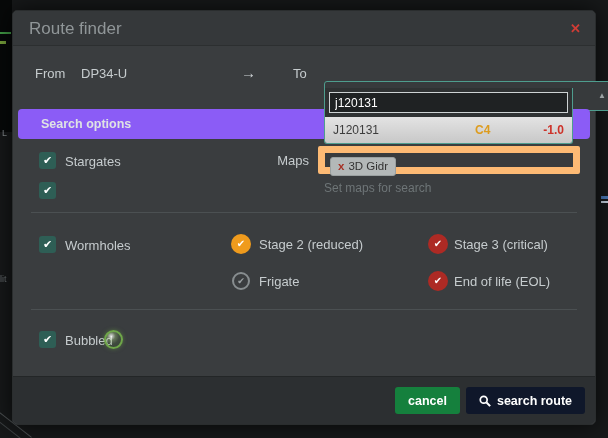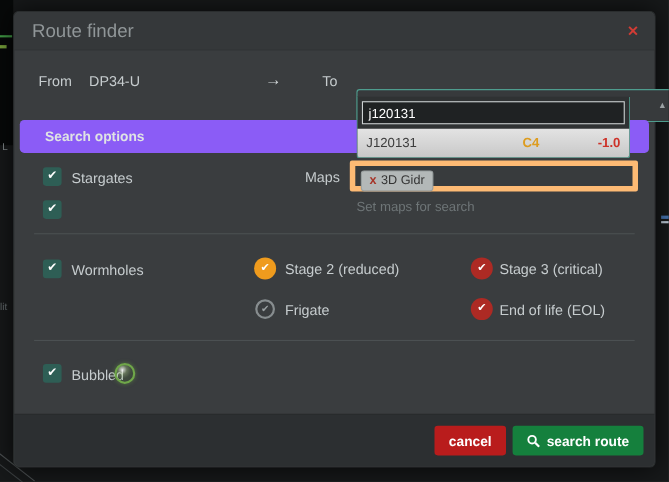--- a/index.html
+++ b/index.html
@@ -60,43 +60,43 @@
   .circle { position:absolute; width:20px; height:20px; border-radius:50%;
             display:flex; align-items:center; justify-content:center; cursor:pointer; }
   .circle .ck { color:#ffffff; font-size:10px; line-height:1; }
   .c-orange { background:#ef9b1d; }
   .c-red { background:#ad2a24; }
   .c-outline { width:18px; height:18px; background:transparent; border:2px solid #878d8f; }
   .c-outline .ck { color:#9ba1a3; font-size:9px; }
 
   
   .maps-input { position:absolute; left:305px; top:135px; width:262px; height:28px;
-                background:#383b3d; border:5px solid #fdba74; border-radius:2px; cursor:text; }
+                background:#383b3d; border:7px solid #fdba74; border-radius:2px; cursor:text; }
   .tag { position:absolute; left:5px; top:4px; height:19px; line-height:17px; padding:0 7px;
          background:#b3b8b8; border:1px solid #9aa0a0; border-radius:3px; font-size:11.5px; color:#333333; }
   .tag .tag-x { color:#a63226; font-weight:bold; margin-right:4px; cursor:pointer; }
   .hint { position:absolute; left:311px; top:170px; font-size:12px; color:#6e7577; }
 
   .divider { position:absolute; left:18px; right:18px; height:1px; background:#4b5052; }
 
   
   .bubble { position:absolute; left:91px; top:319px; width:19px; height:19px; border-radius:50%;
             border:2px solid #6fa649;
             background:radial-gradient(circle at 35% 28%, rgba(255,255,255,.85) 0%, rgba(180,220,140,.35) 28%, rgba(90,140,60,.18) 55%, rgba(40,70,30,.25) 100%);
             box-shadow:0 0 4px rgba(110,170,70,.5); }
 
   
   .modal-footer { position:absolute; left:0; right:0; bottom:0; height:48px; background:#2c2f31;
                   border-top:1px solid #232627; border-radius:0 0 5px 5px;
                   display:flex; align-items:center; justify-content:flex-end; gap:6px; padding-right:10px; }
   .btn { height:27px; padding:0 13px; border:none; border-radius:3px; font-size:12.5px; font-weight:600;
          color:#ffffff; font-family:"Liberation Sans", sans-serif; cursor:pointer;
          display:flex; align-items:center; gap:6px; }
-  .btn-cancel { background:#b91c1c; }
-  .btn-search { background:#15803d; }
+  .btn-cancel { background:#15803d; }
+  .btn-search { background:#0f172a; }
 </style>
 </head>
 <body>
 
 <div class="frag frag-black"></div>
 <div class="frag frag-green"></div>
 <div class="frag frag-lime"></div>
 <div class="frag frag-l">L</div>
 <div class="frag frag-lit">lit</div>
 <div class="frag frag-blue1"></div>

